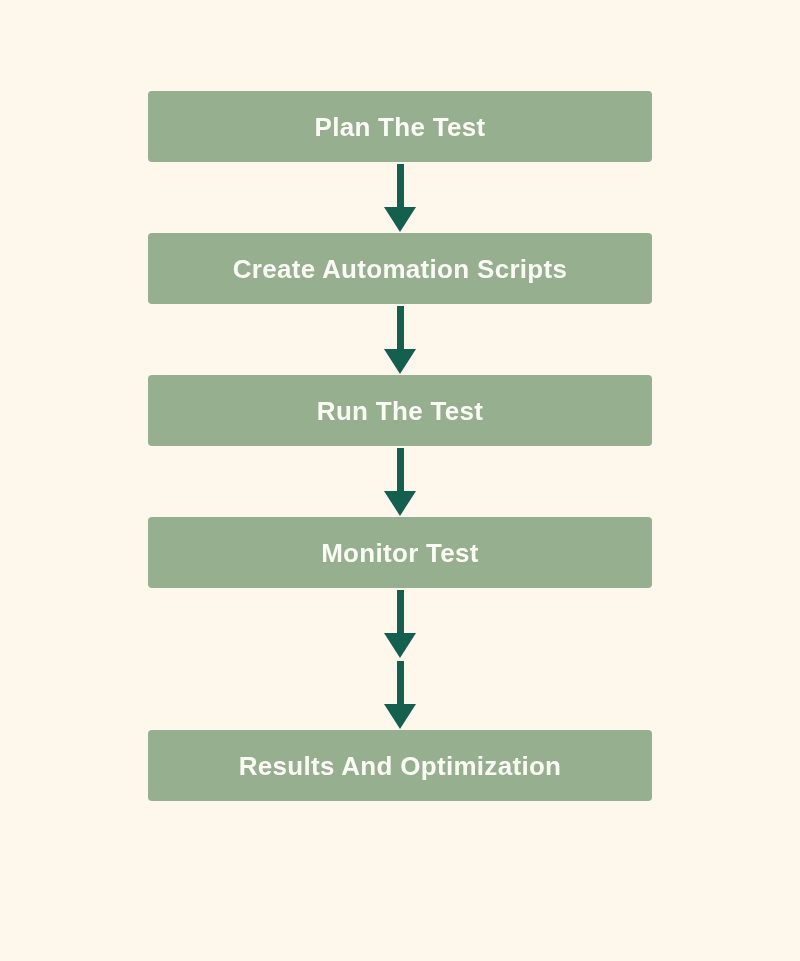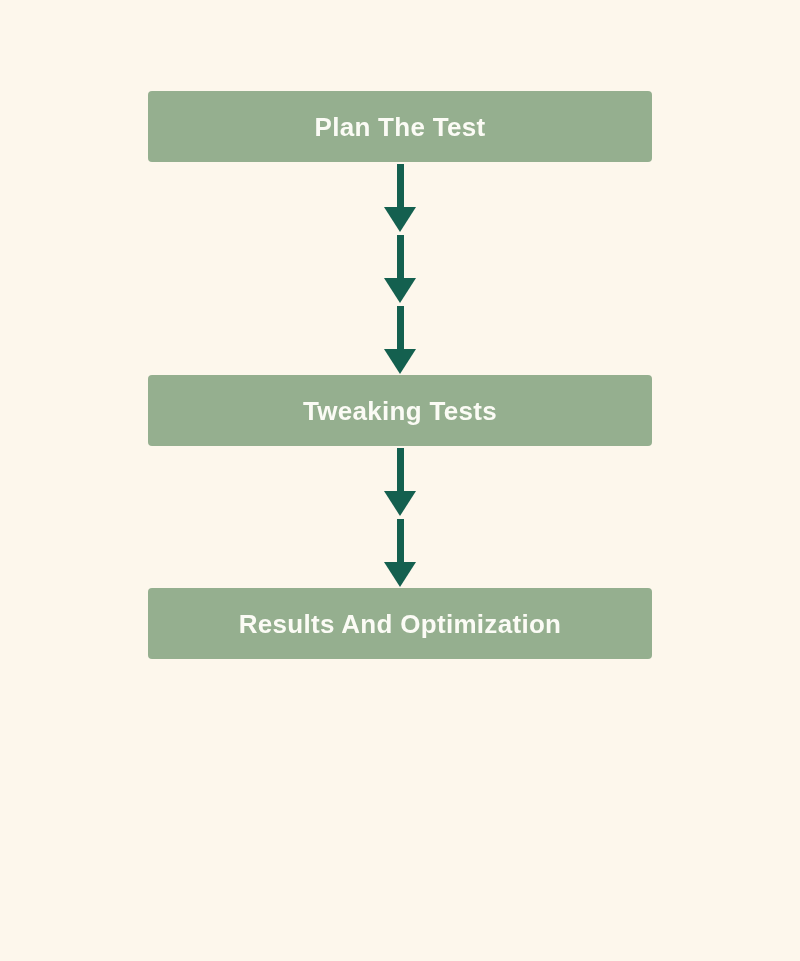--- a/index.html
+++ b/index.html
@@ -85,34 +85,40 @@
   <div class="flow" id="flow">
   <div class="step-box">
     <span class="step-label">Plan The Test</span>
   </div>
 
   <div class="connector">
     <div class="stem"></div>
     <div class="head"></div>
   </div>
 
-
-  <div class="connector">
-    <div class="stem"></div>
-    <div class="head"></div>
+  <div class="step-box">
+    <span class="step-label">Create Automation Scripts</span>
   </div>
-
 
   <div class="connector">
     <div class="stem"></div>
     <div class="head"></div>
   </div>
 
   <div class="step-box">
-    <span class="step-label">Tweaking Tests</span>
+    <span class="step-label">Run The Test</span>
+  </div>
+
+  <div class="connector">
+    <div class="stem"></div>
+    <div class="head"></div>
+  </div>
+
+  <div class="step-box">
+    <span class="step-label">Monitor Test</span>
   </div>
 
   <div class="connector">
     <div class="stem"></div>
     <div class="head"></div>
   </div>
 
 
   <div class="connector">
     <div class="stem"></div>

